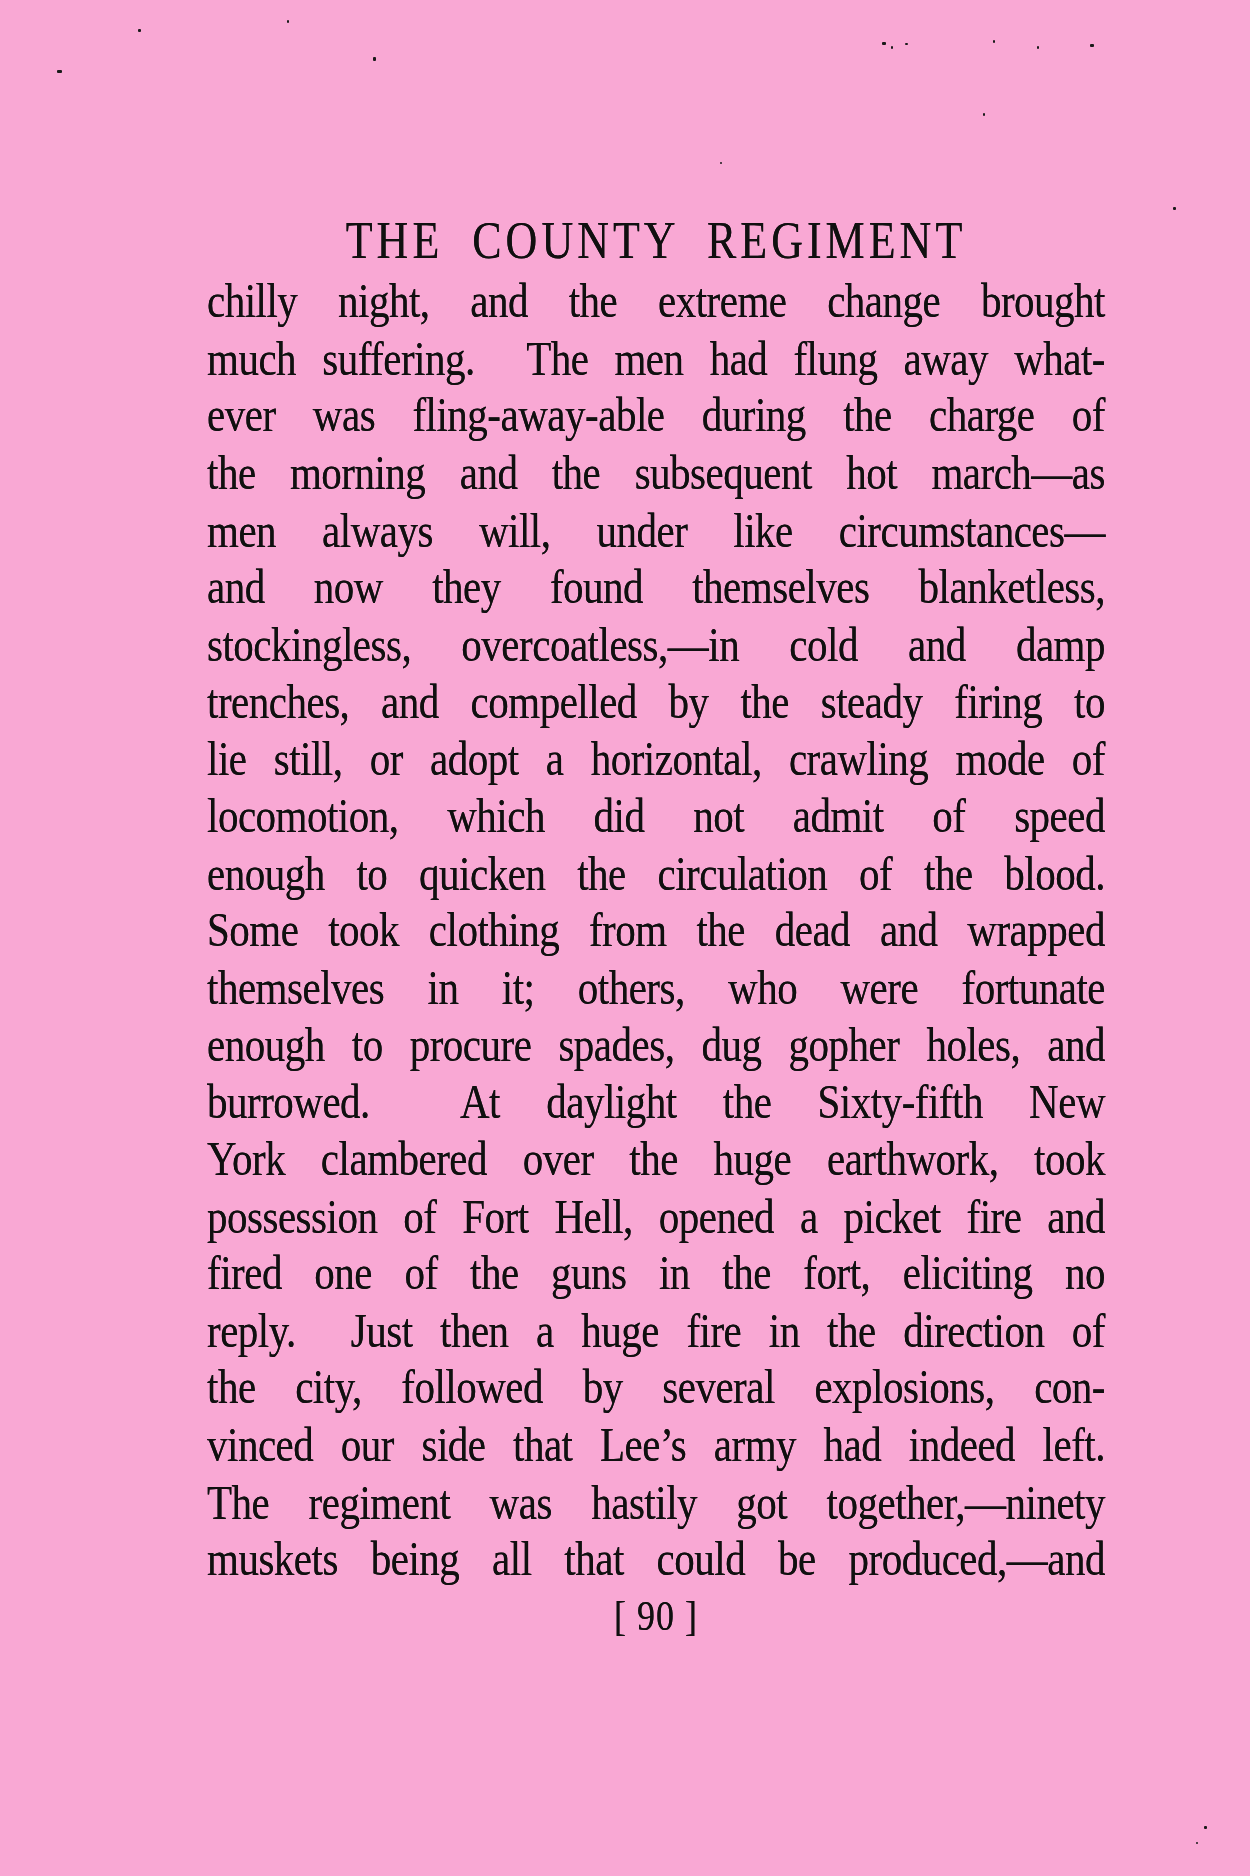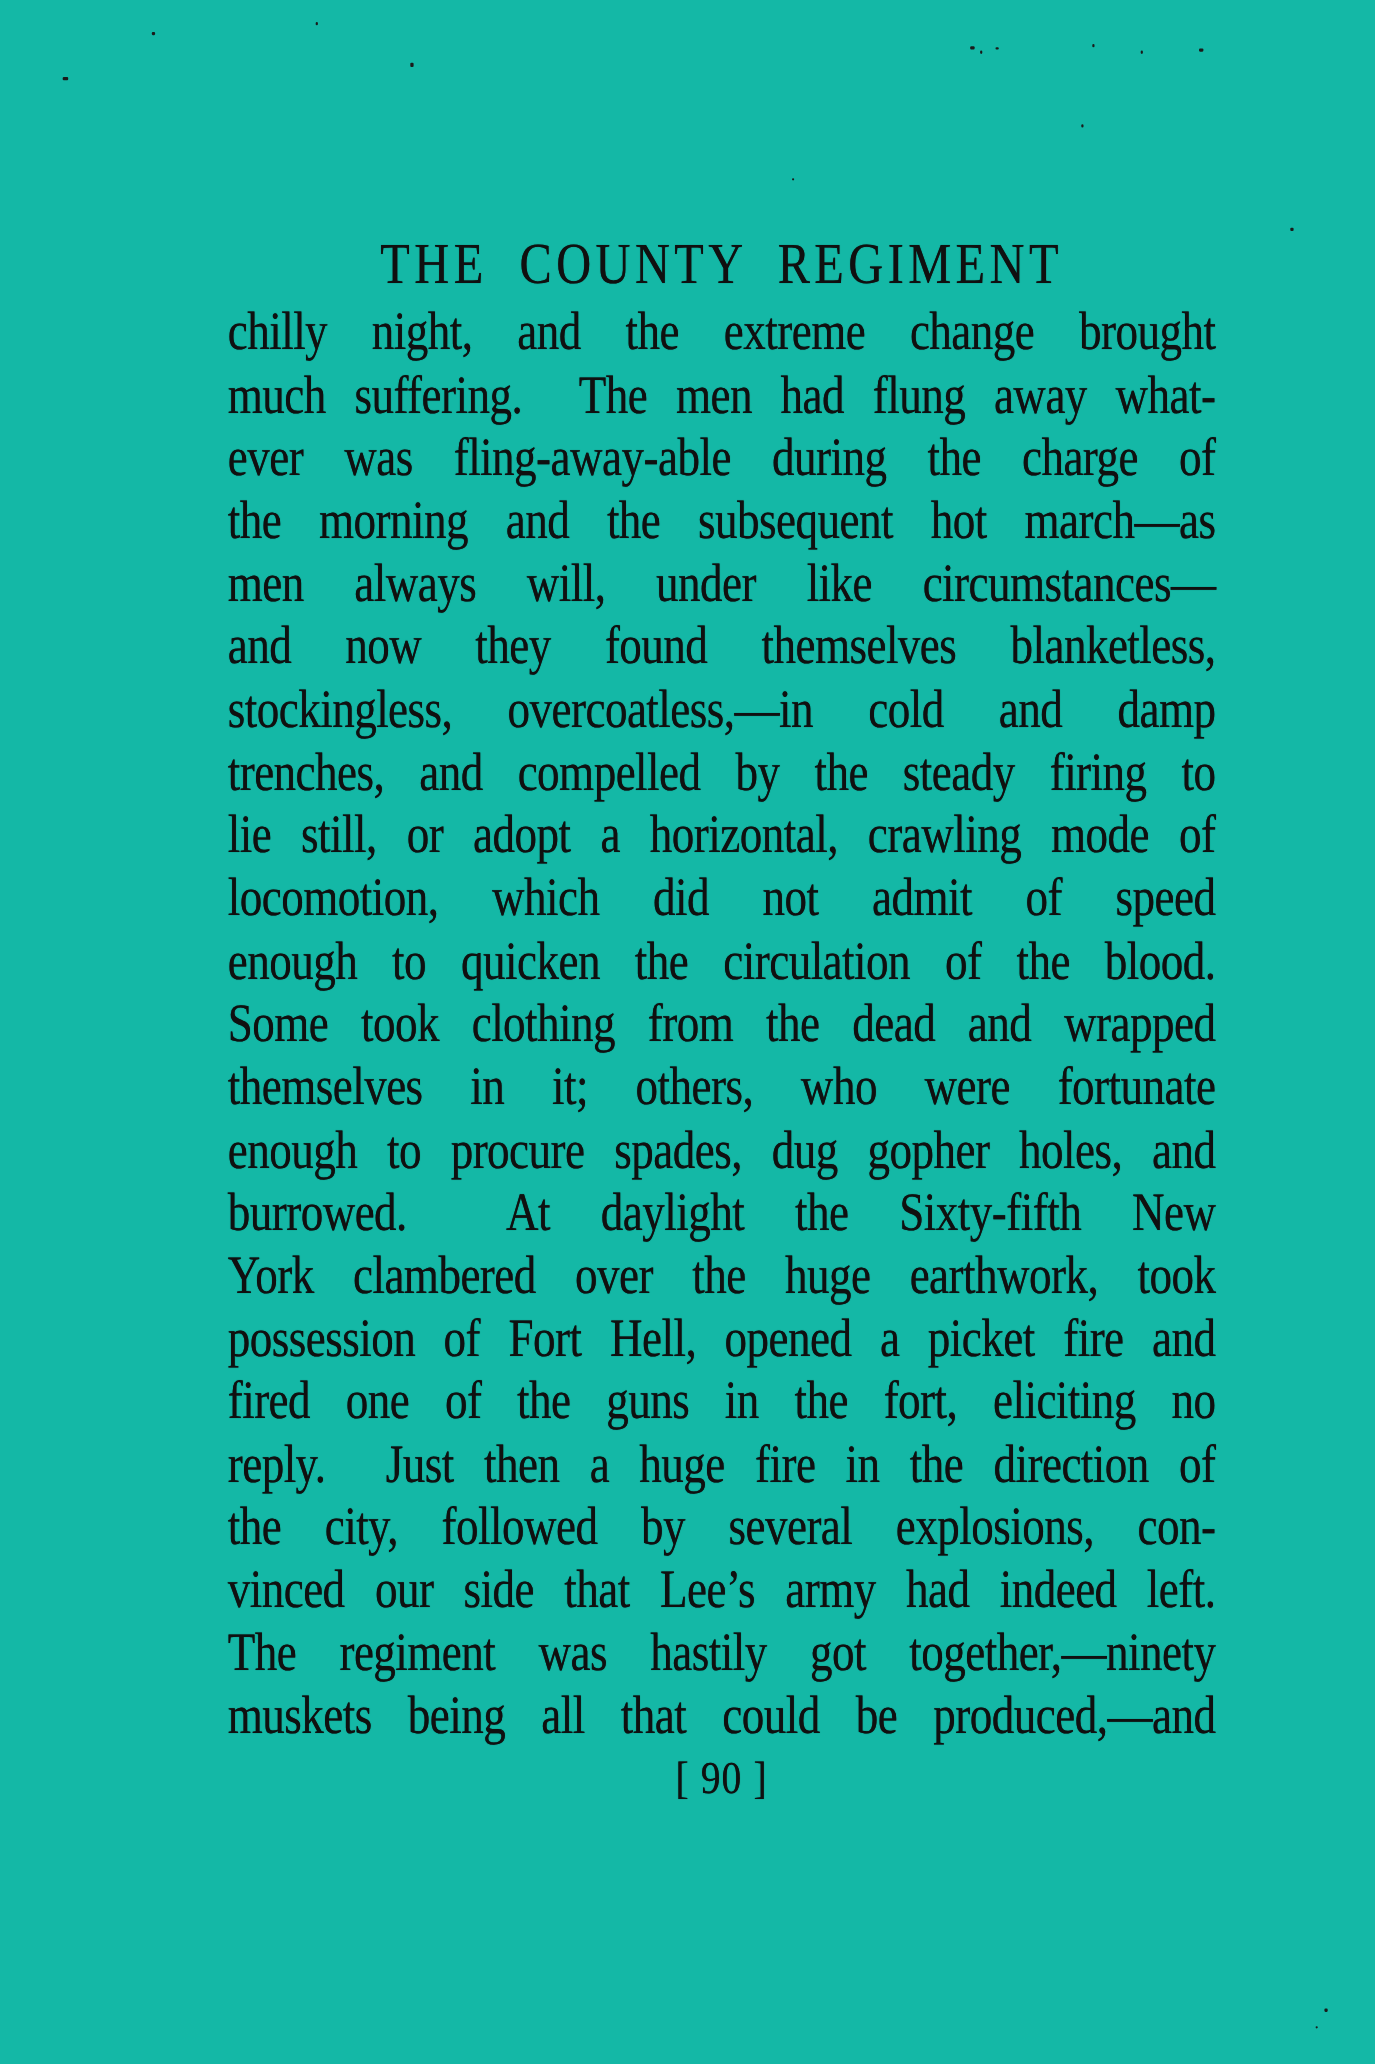--- a/index.html
+++ b/index.html
@@ -4,21 +4,21 @@
 <style>
   html, body {
     margin: 0;
     padding: 0;
     background: #ffffff;
   }
   .scan-page {
     position: relative;
     width: 1250px;
     height: 1876px;
-    background: #14b8a6;
+    background: #f9a8d4;
     overflow: hidden;
     font-family: "Liberation Serif", "DejaVu Serif", serif;
     color: #101010;
   }
   .running-head {
     position: absolute;
     top: 212px;
     left: 207px;
     width: 898px;
     text-align: center;

